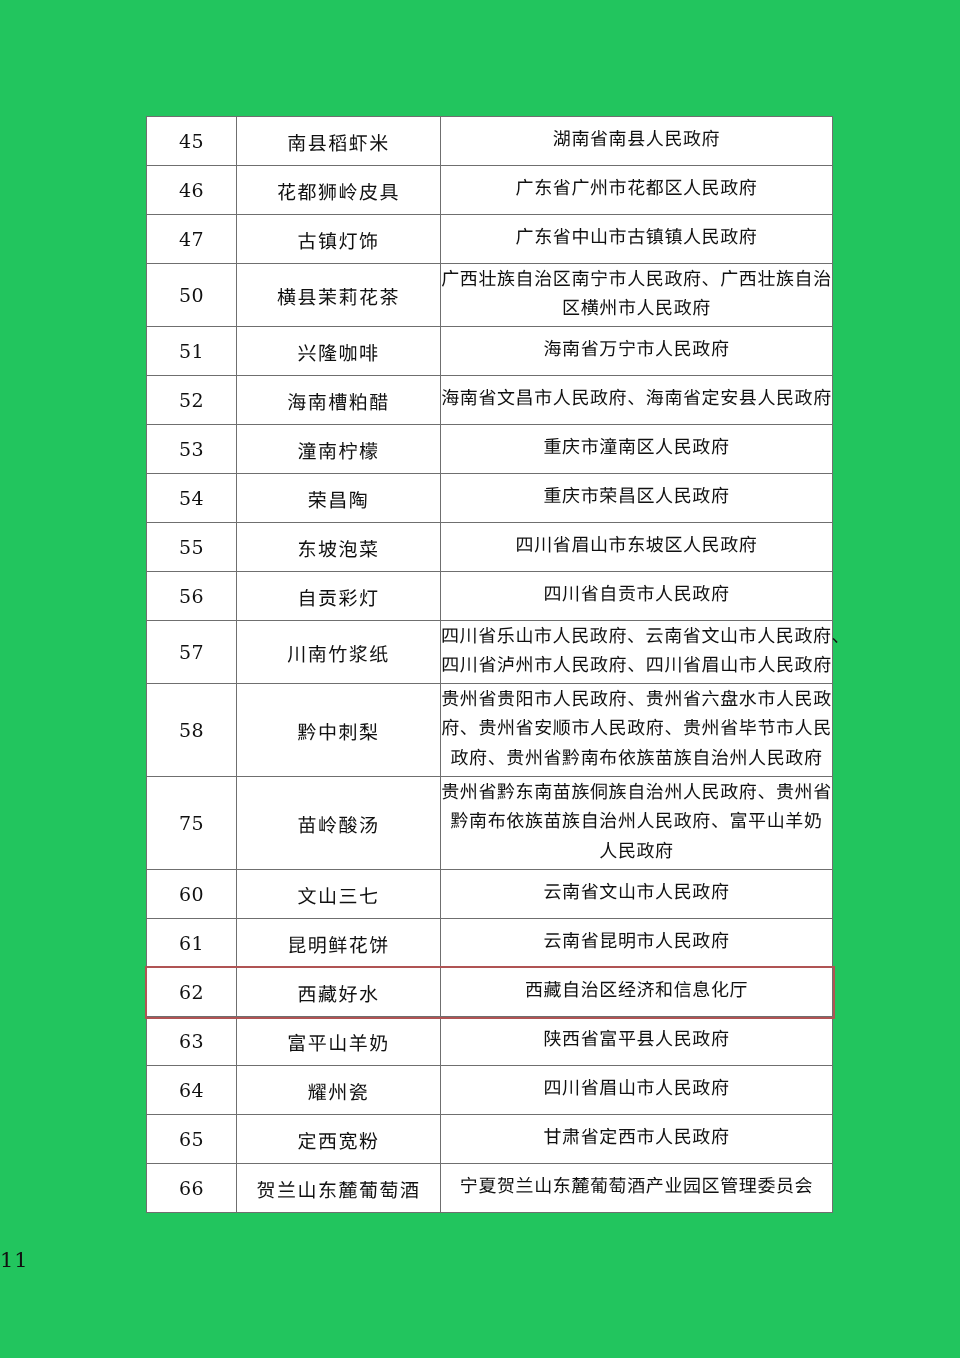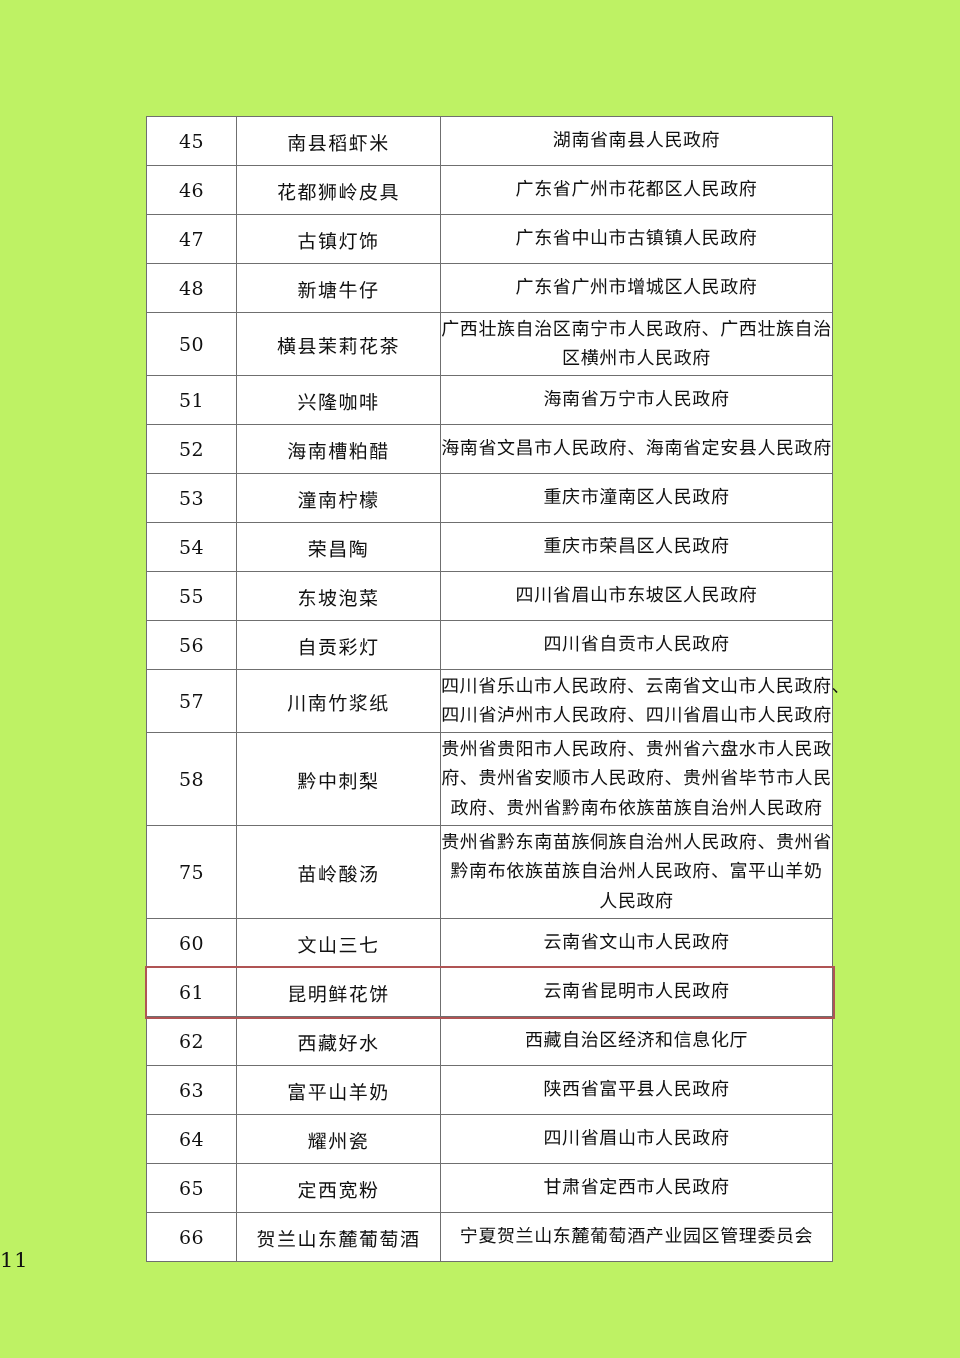--- a/index.html
+++ b/index.html
@@ -13,21 +13,21 @@
     height: 1358px;
     position: relative;
     font-family: "DejaVu Serif", "Liberation Serif", serif;
     color: #0d0d0d;
     overflow: hidden;
   }
 
   .page {
     position: absolute;
     inset: 0;
-    background: #bef264;
+    background: #22c55e;
   }
 
   
   .table-wrap {
     position: absolute;
     left: 146px;
     top: 116px;
     width: 686px;
   }
 
@@ -57,21 +57,21 @@
   }
 
   .cell-name {
     font-family: "DejaVu Serif", "Liberation Serif", serif;
     font-size: 19px;
     letter-spacing: 1.5px;
     color: #101010;
   }
 
   .cell-auth {
-    font-family: Liberation Serif, serif;
+    font-family: Liberation Mono, monospace;
     font-size: 18px;
     letter-spacing: 0.6px;
     line-height: 1.62;
     color: #101010;
     padding: 5px 7px;
     margin-left: 8px;
   }
 
   
   tr.r-lines-1 td { height: 48px; }
@@ -129,27 +129,20 @@
               <span class="auth-line">广东省广州市花都区人民政府</span>
             </td>
           </tr>
           <tr class="r-lines-1">
             <td class="cell-index">47</td>
             <td class="cell-name">古镇灯饰</td>
             <td class="cell-auth">
               <span class="auth-line">广东省中山市古镇镇人民政府</span>
             </td>
           </tr>
-          <tr class="r-lines-1">
-            <td class="cell-index">48</td>
-            <td class="cell-name">新塘牛仔</td>
-            <td class="cell-auth">
-              <span class="auth-line">广东省广州市增城区人民政府</span>
-            </td>
-          </tr>
           <tr class="r-lines-2">
             <td class="cell-index">50</td>
             <td class="cell-name">横县茉莉花茶</td>
             <td class="cell-auth">
               <span class="auth-line">广西壮族自治区南宁市人民政府、广西壮族自治</span>
               <span class="auth-line">区横州市人民政府</span>
             </td>
           </tr>
           <tr class="r-lines-1">
             <td class="cell-index">51</td>

